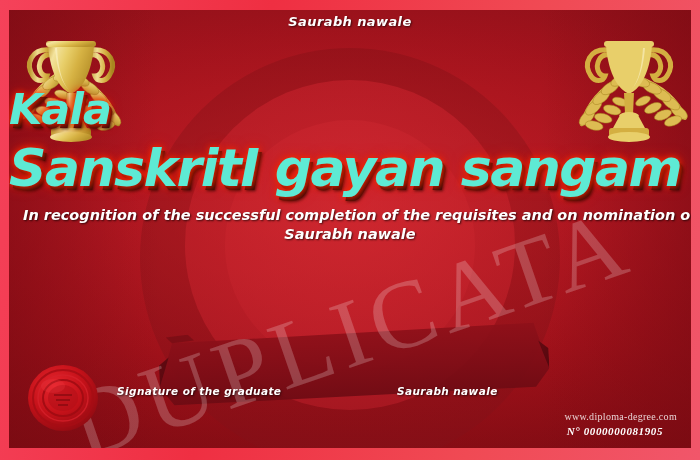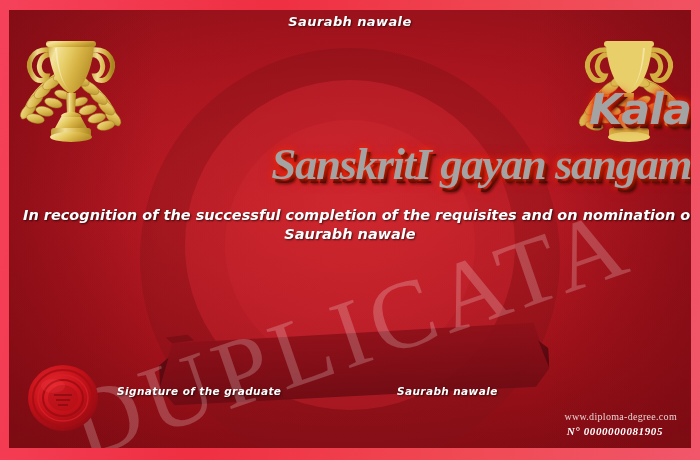--- a/index.html
+++ b/index.html
@@ -93,46 +93,45 @@
   }
   .top-name{
     position:absolute;
     top:4px;left:0;right:0;
     text-align:center;
     font-size:13px;
   }
 
   
   .title-main,.title-sub{
-    position:absolute;left:0;right:0;text-align:right;
+    position:absolute;left:0;right:0;text-align:left;
     font-family:"DejaVu Sans",sans-serif;
     font-style:italic;font-weight:bold;
-    color:#a3a3a3;
+    color:#5eead4;
     white-space:nowrap;
   }
   .title-main{
     top:74px;
     font-size:43px;
     letter-spacing:-1px;
     text-shadow:
       0 0 6px #ff2a00,
       0 0 12px #e01b00,
       3px 4px 0 #2e0a06,
       4px 5px 3px rgba(0,0,0,.7);
   }
   .title-sub{
     top:128px;
-    font-size:45px;
+    font-size:52px;
     letter-spacing:-1.5px;
     text-shadow:
       0 0 6px #ff2a00,
       0 0 13px #e01b00,
       3px 4px 0 #2e0a06,
       4px 5px 3px rgba(0,0,0,.7);
-    font-family: Liberation Serif, serif;
   }
 
   
   .body-block{
     position:absolute;
     top:196px;left:14px;right:14px;
     text-align:center;
   }
   .body-line{
     font-family:"DejaVu Sans",sans-serif;

